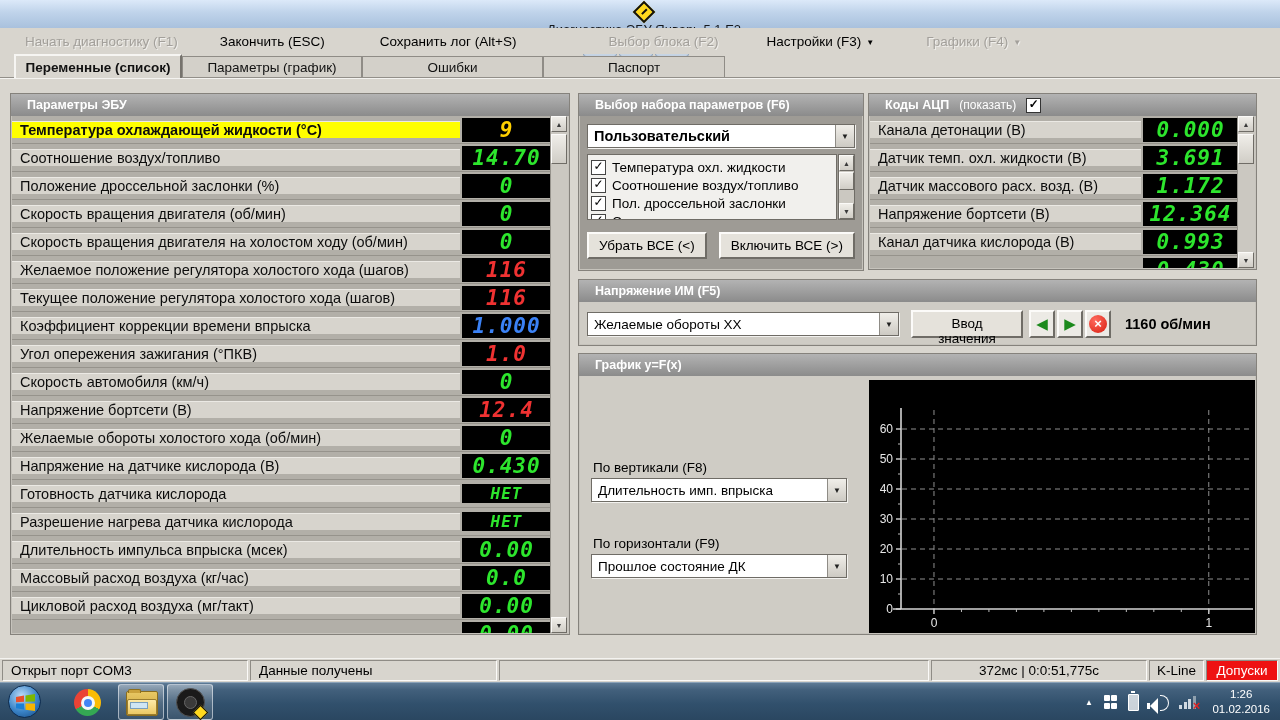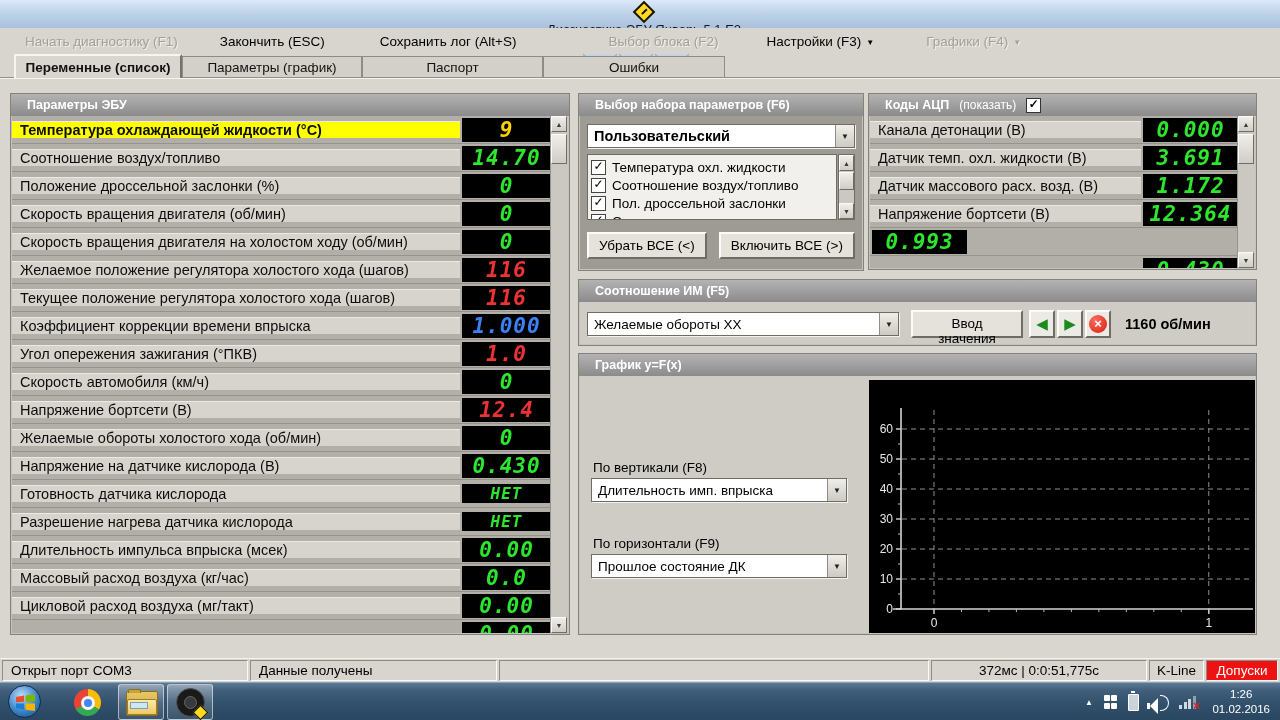--- a/index.html
+++ b/index.html
@@ -228,22 +228,22 @@
         <span class="arr">▼</span>
       </span>
       <span class="menu-item disabled">
         <span>Графики (F4)</span>
         <span class="arr">▼</span>
       </span>
     </div>
   <div class="tabbar" id="tabbar">
       <div class="tab active">Переменные (список)</div>
       <div class="tab">Параметры (график)</div>
+      <div class="tab">Ошибки</div>
       <div class="tab">Паспорт</div>
-      <div class="tab">Ошибки</div>
     </div>
 
   <div class="content">
 
     <div class="panel params-panel">
       <div class="phead">Параметры ЭБУ</div>
       <div class="plist" id="params-list">
           <div class="prow hl">
             <div class="plabel">Температура охлаждающей жидкости (°C)</div>
             <div class="pvalue" style="color: rgb(255, 208, 0);">9</div>
@@ -380,36 +380,37 @@
           </div>
           <div class="prow">
             <div class="plabel">Датчик массового расх. возд. (В)</div>
             <div class="pvalue" style="color: rgb(45, 230, 45);">1.172</div>
           </div>
           <div class="prow">
             <div class="plabel">Напряжение бортсети (В)</div>
             <div class="pvalue" style="color: rgb(45, 230, 45);">12.364</div>
           </div>
           <div class="prow">
+            <div class="plabel">Канал датчика кислорода (В)</div>
             <div class="pvalue" style="color: rgb(45, 230, 45);">0.993</div>
           </div>
           <div class="prow">
             <div class="plabel"></div>
             <div class="pvalue" style="color: rgb(45, 230, 45);">0.430</div>
           </div>
         </div>
       <div class="vscroll">
         <div class="sbtn up">▲</div>
         <div class="sthumb"></div>
         <div class="sbtn down">▼</div>
       </div>
     </div>
 
     <div class="panel act-panel">
-      <div class="phead">Соотношение ИМ (F5)</div>
+      <div class="phead">Напряжение ИМ (F5)</div>
       <div class="combo act-combo">
         <span class="combo-text">Желаемые обороты ХХ</span>
         <span class="combo-btn">▼</span>
       </div>
       <button class="btn3d act-btn">Ввод значения</button>
       <div class="sq-btn arr-left">
           <span>◀</span>
         </div>
       <div class="sq-btn arr-right">
           <span>▶</span>

